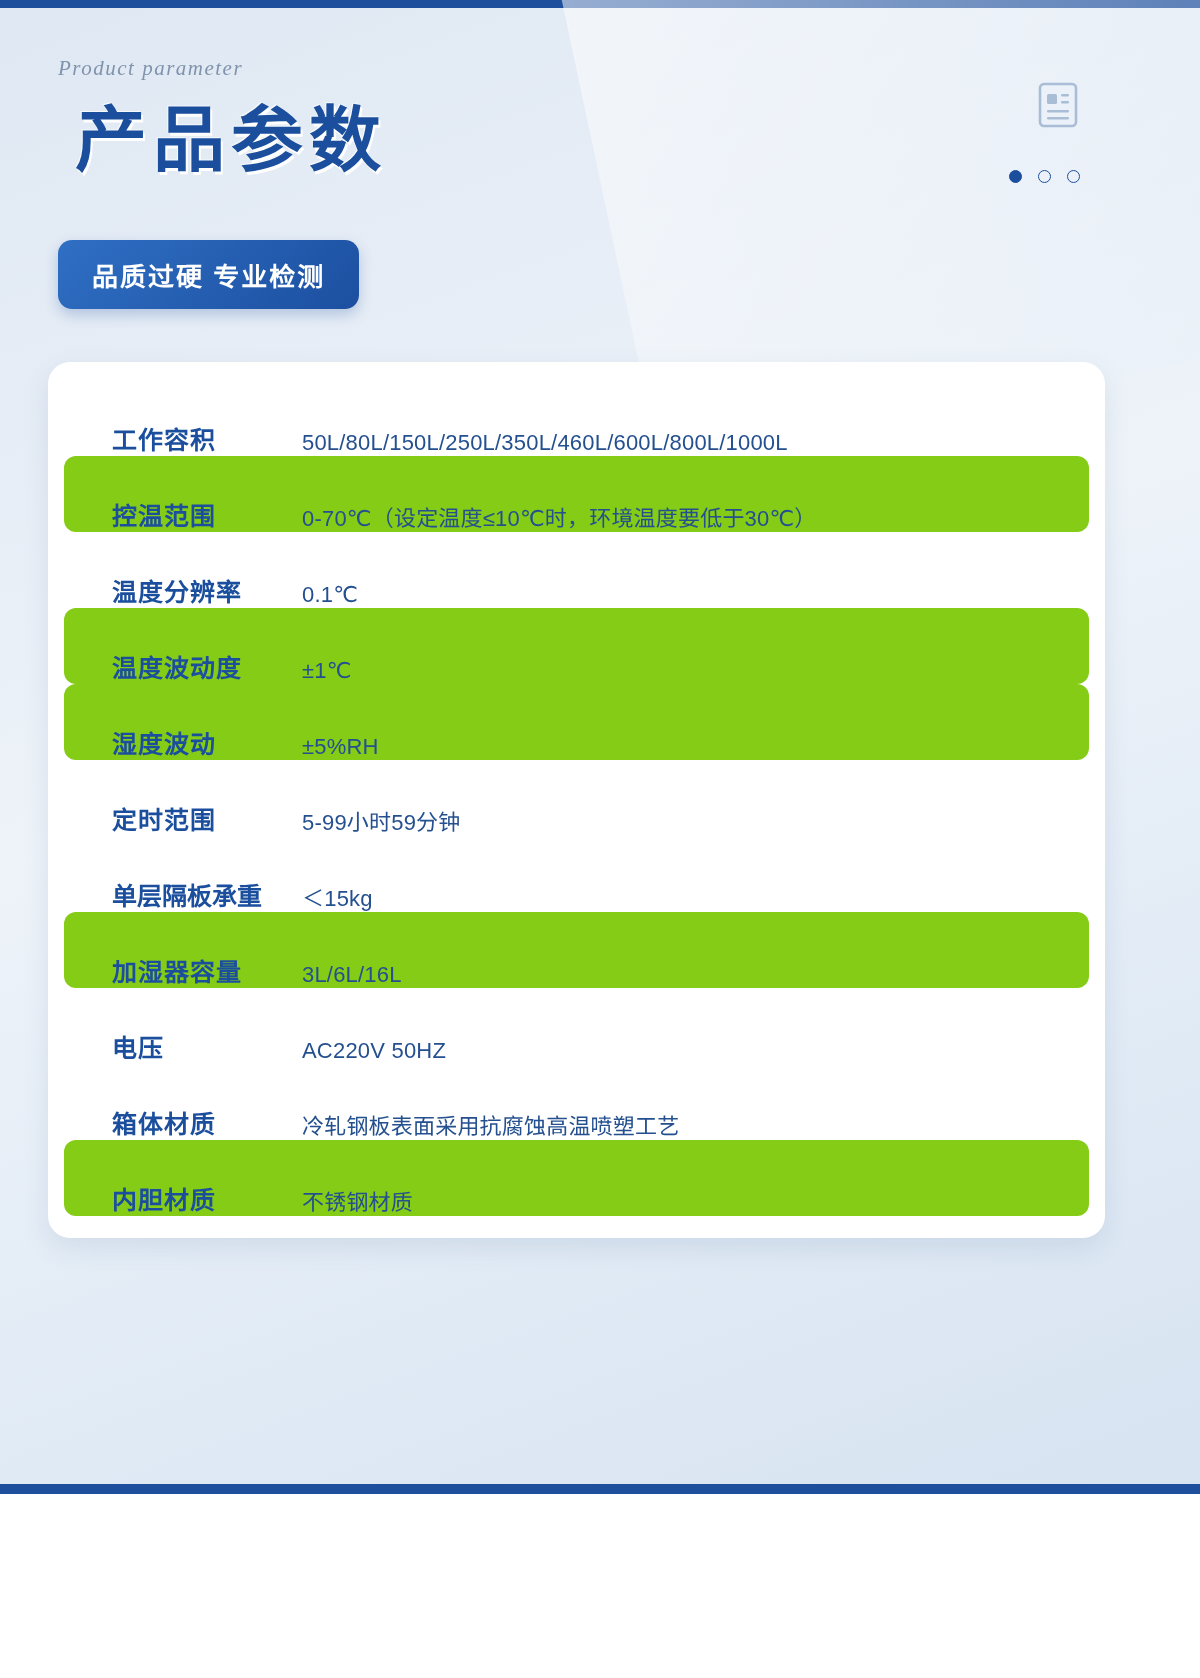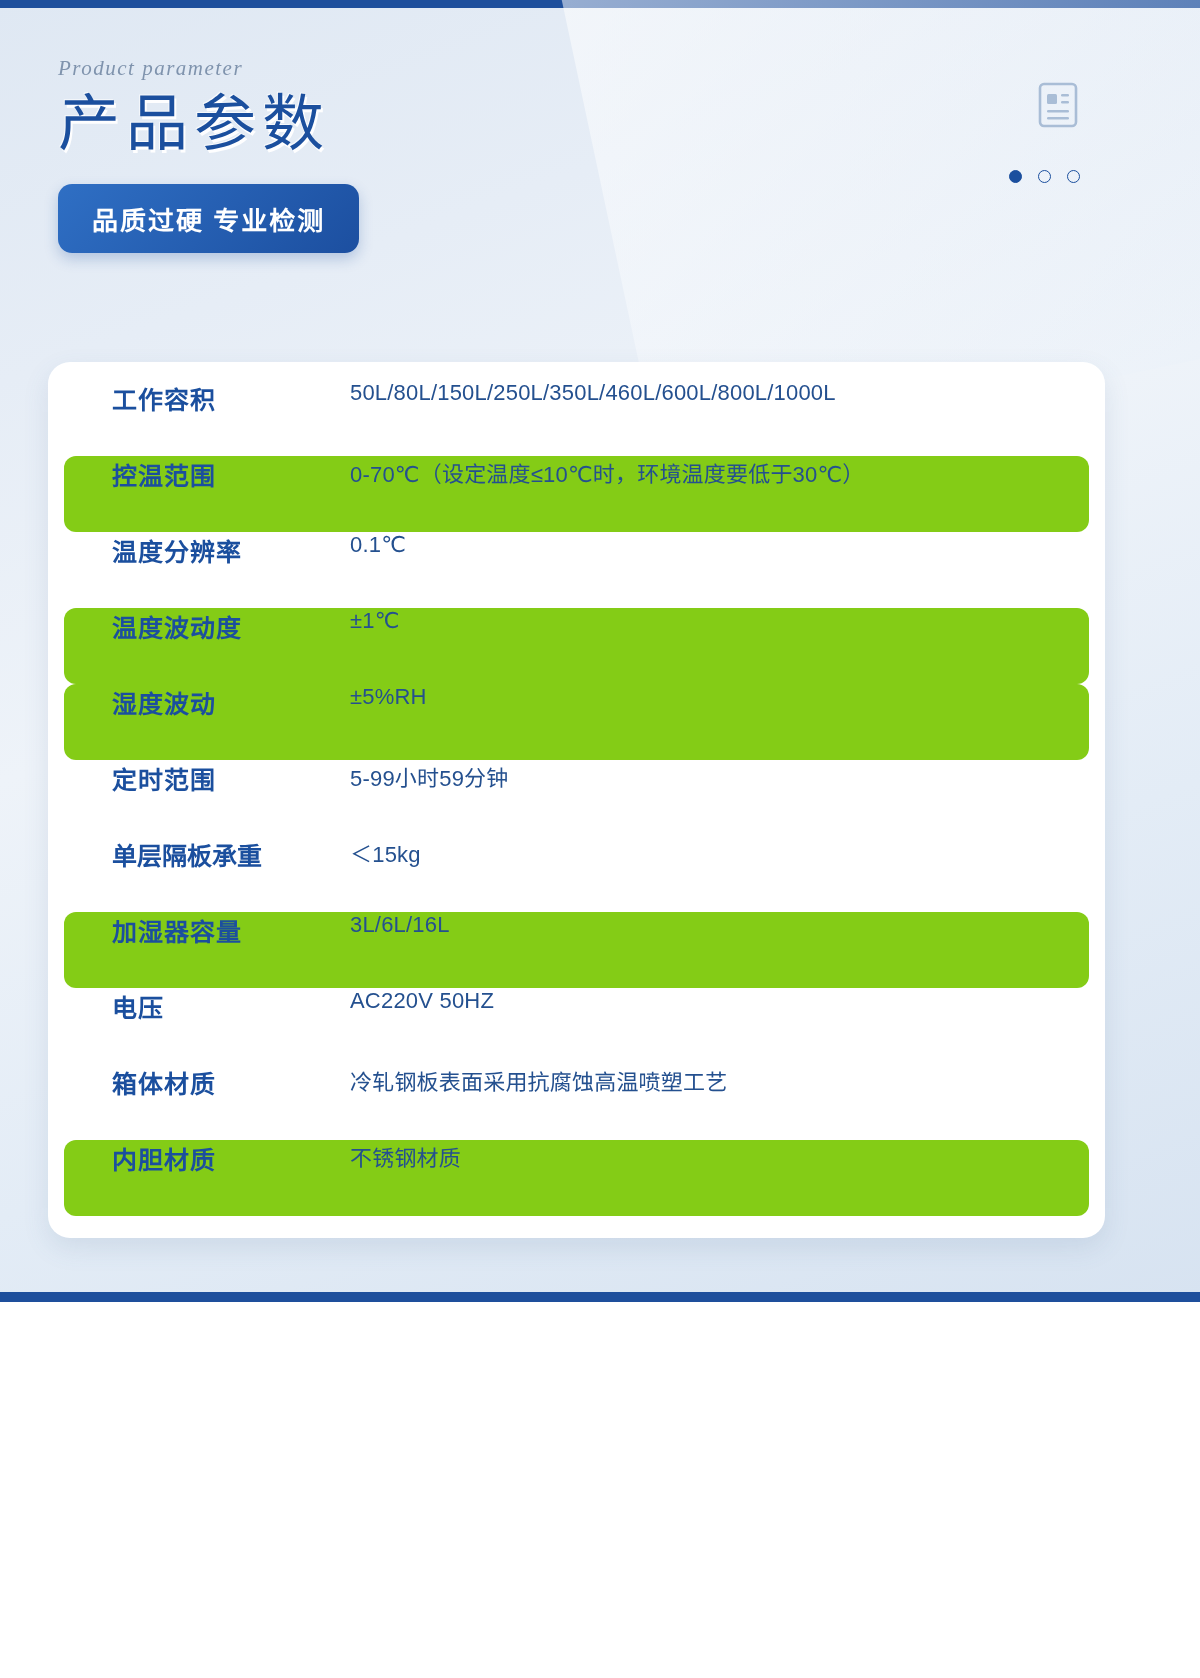--- a/index.html
+++ b/index.html
@@ -10,21 +10,21 @@
     width: 1200px;
     height: 1678px;
     font-family: "Liberation Sans", "DejaVu Sans", sans-serif;
     background: #ffffff;
     overflow: hidden;
   }
 
   .page {
     position: relative;
     width: 1200px;
-    height: 1302px;
+    height: 1494px;
     background: linear-gradient(160deg, #dfe8f3 0%, #e6edf6 22%, #eef3f9 45%, #e3ecf6 70%, #d7e3f1 100%);
     box-sizing: border-box;
     overflow: hidden;
   }
 
   
   .top-bar {
     position: absolute;
     top: 0; left: 0;
     width: 1200px;
@@ -61,32 +61,32 @@
   .eyebrow {
     font-family: "Liberation Serif", "DejaVu Serif", serif;
     font-style: italic;
     font-size: 21px;
     letter-spacing: 1.5px;
     color: #7f93ad;
     margin: 0 0 6px 0;
   }
 
   .title {
-    font-size: 62px;
-    font-weight: normal;
+    font-size: 72px;
+    font-weight: bold;
     letter-spacing: 6px;
     color: #1b4f9e;
-    margin: 0;
+    margin: 17px;
     line-height: 1.18;
     text-shadow: 2px 3px 0 rgba(255,255,255,0.95), -1px -1px 0 rgba(255,255,255,0.7);
   }
 
   .badge {
     display: inline-block;
-    margin-top: 24px;
+    margin-top: 40px;
     padding: 16px 34px;
     border-radius: 14px;
     background: linear-gradient(135deg, #2f6fc4 0%, #1c4fa0 100%);
     color: #ffffff;
     font-size: 26px;
     font-weight: bold;
     letter-spacing: 2px;
     box-shadow: 0 6px 14px rgba(28,79,160,0.25);
   }
 
@@ -128,27 +128,26 @@
     width: 1057px;
     background: #ffffff;
     border-radius: 22px;
     box-shadow: 0 10px 26px rgba(80,110,150,0.13);
     padding: 18px 0 22px 0;
     box-sizing: border-box;
   }
 
   .row {
     display: flex;
-    align-items: flex-start;
+    align-items: flex-end;
     height: 76px;
     margin: 0 16px;
     border-radius: 12px;
-    padding: 0 0 8px 0;
-    box-sizing: border-box;
-    gap: 48px;
+    padding: 0 0 0 0;
+    box-sizing: border-box;
   }
   .row.alt {
     background: #84cc16;
   }
 
   .row-label {
     width: 238px;
     flex: 0 0 238px;
     padding-left: 48px;
     box-sizing: border-box;

